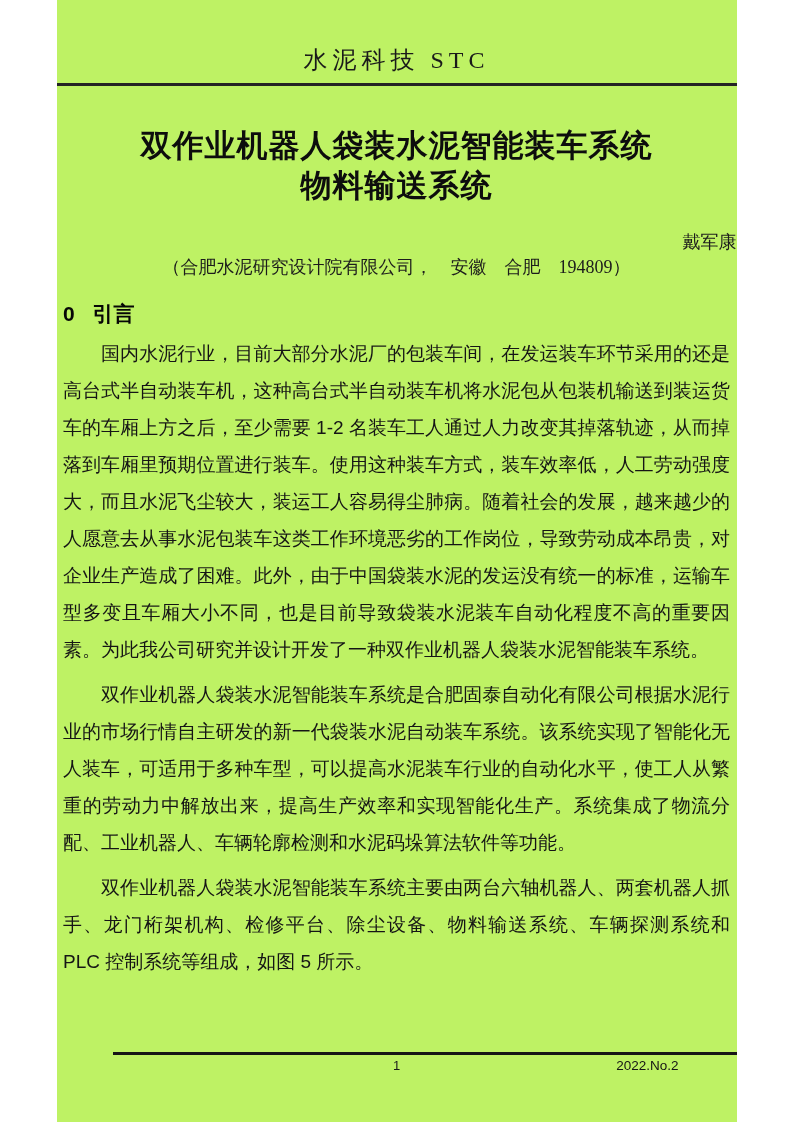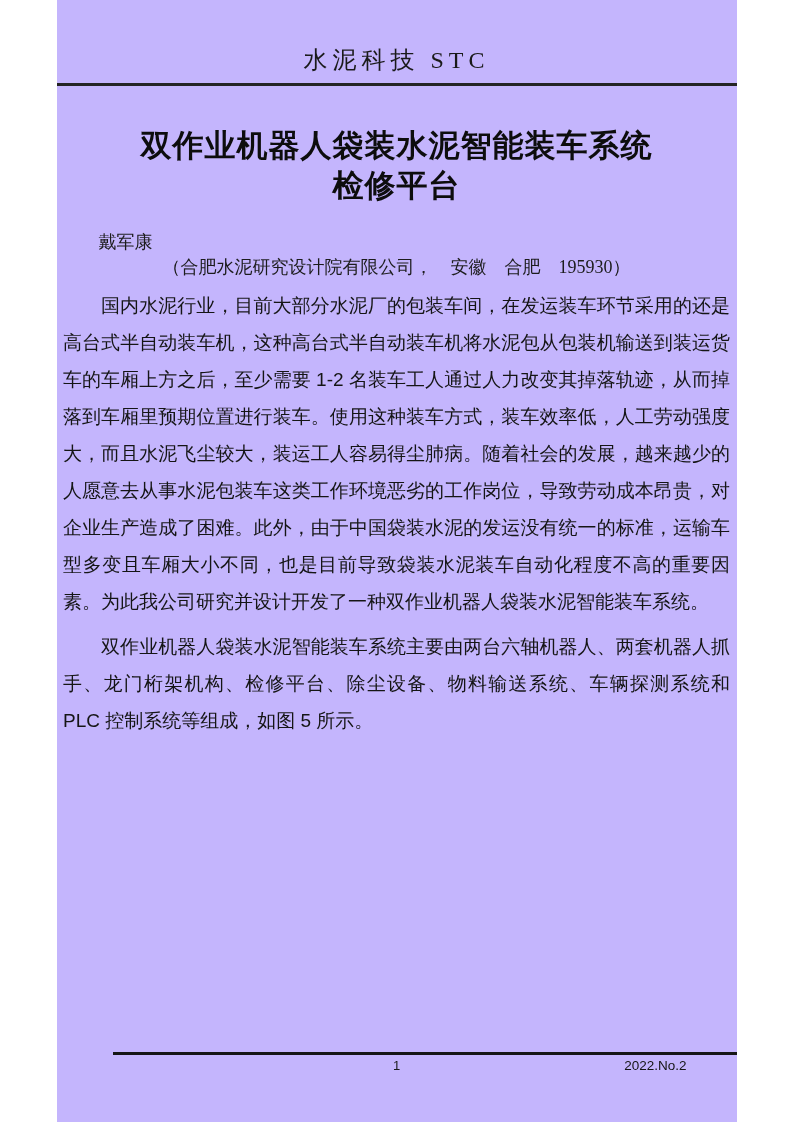--- a/index.html
+++ b/index.html
@@ -2,21 +2,21 @@
 <html><head>
 <meta charset="utf-8">
 <style>
   * { margin: 0; padding: 0; box-sizing: border-box; }
   html, body { background: #ffffff; }
   .page {
     position: relative;
     width: 680px;
     height: 1122px;
     margin: 0 auto;
-    background: #c4b5fd;
+    background: #bef264;
     color: #141414;
     overflow: hidden;
     font-family: "Liberation Serif", "DejaVu Serif", serif;
   }
 
   
   .journal-header {
     padding-top: 45px;
     text-align: center;
     font-size: 24px;
@@ -38,21 +38,21 @@
     text-align: center;
     font-family: "Liberation Sans", "DejaVu Sans", sans-serif;
     font-weight: bold;
     font-size: 31px;
     line-height: 40px;
     letter-spacing: 1px;
     color: #0d0d0d;
   }
   .author-line {
     margin-top: 24px;
-    text-align: left;
+    text-align: right;
     font-size: 18px;
     line-height: 24px;
     color: #1c1c1c;
     padding-left: 42px;
   }
   .affiliation-line {
     margin-top: 1px;
     text-align: center;
     font-size: 18px;
     line-height: 24px;
@@ -99,48 +99,52 @@
     width: 100%;
     text-align: center;
     font-size: 13px;
     line-height: 16px;
     color: #1a1a1a;
     font-family: "Liberation Sans", "DejaVu Sans", sans-serif;
   }
   .footer-issue {
     position: absolute;
     top: 1057px;
-    right: 50px;
+    right: 58px;
     font-size: 13.5px;
     line-height: 17px;
     color: #141414;
     font-family: "Liberation Sans", "DejaVu Sans", sans-serif;
   }
 </style>
 </head>
 <body>
 
 <div class="page">
 
   <div class="journal-header">水泥科技 STC</div>
   <div class="header-rule"></div>
 
   <div class="title-block">
     <div>双作业机器人袋装水泥智能装车系统</div>
-    <div>检修平台</div>
+    <div>物料输送系统</div>
   </div>
 
   <div class="author-line">戴军康</div>
 
-  <div class="affiliation-line">（合肥水泥研究设计院有限公司，　安徽　合肥　195930）</div>
+  <div class="affiliation-line">（合肥水泥研究设计院有限公司，　安徽　合肥　194809）</div>
 
   <div class="content">
 
+    <h2 class="section-heading">
+      <span class="heading-number">0</span><span>引言</span>
+    </h2>
     <p class="body-paragraph">国内水泥行业，目前大部分水泥厂的包装车间，在发运装车环节采用的还是高台式半自动装车机，这种高台式半自动装车机将水泥包从包装机输送到装运货车的车厢上方之后，至少需要 1-2 名装车工人通过人力改变其掉落轨迹，从而掉落到车厢里预期位置进行装车。使用这种装车方式，装车效率低，人工劳动强度大，而且水泥飞尘较大，装运工人容易得尘肺病。随着社会的发展，越来越少的人愿意去从事水泥包装车这类工作环境恶劣的工作岗位，导致劳动成本昂贵，对企业生产造成了困难。此外，由于中国袋装水泥的发运没有统一的标准，运输车型多变且车厢大小不同，也是目前导致袋装水泥装车自动化程度不高的重要因素。为此我公司研究并设计开发了一种双作业机器人袋装水泥智能装车系统。</p>
 
+    <p class="body-paragraph">双作业机器人袋装水泥智能装车系统是合肥固泰自动化有限公司根据水泥行业的市场行情自主研发的新一代袋装水泥自动装车系统。该系统实现了智能化无人装车，可适用于多种车型，可以提高水泥装车行业的自动化水平，使工人从繁重的劳动力中解放出来，提高生产效率和实现智能化生产。系统集成了物流分配、工业机器人、车辆轮廓检测和水泥码垛算法软件等功能。</p>
     <p class="body-paragraph">双作业机器人袋装水泥智能装车系统主要由两台六轴机器人、两套机器人抓手、龙门桁架机构、检修平台、除尘设备、物料输送系统、车辆探测系统和 PLC 控制系统等组成，如图 5 所示。</p>
 
   </div>
 
   <div class="footer-rule"></div>
   <div class="footer-page-number">1</div>
   <div class="footer-issue">2022.No.2</div>
 
 </div>
 

